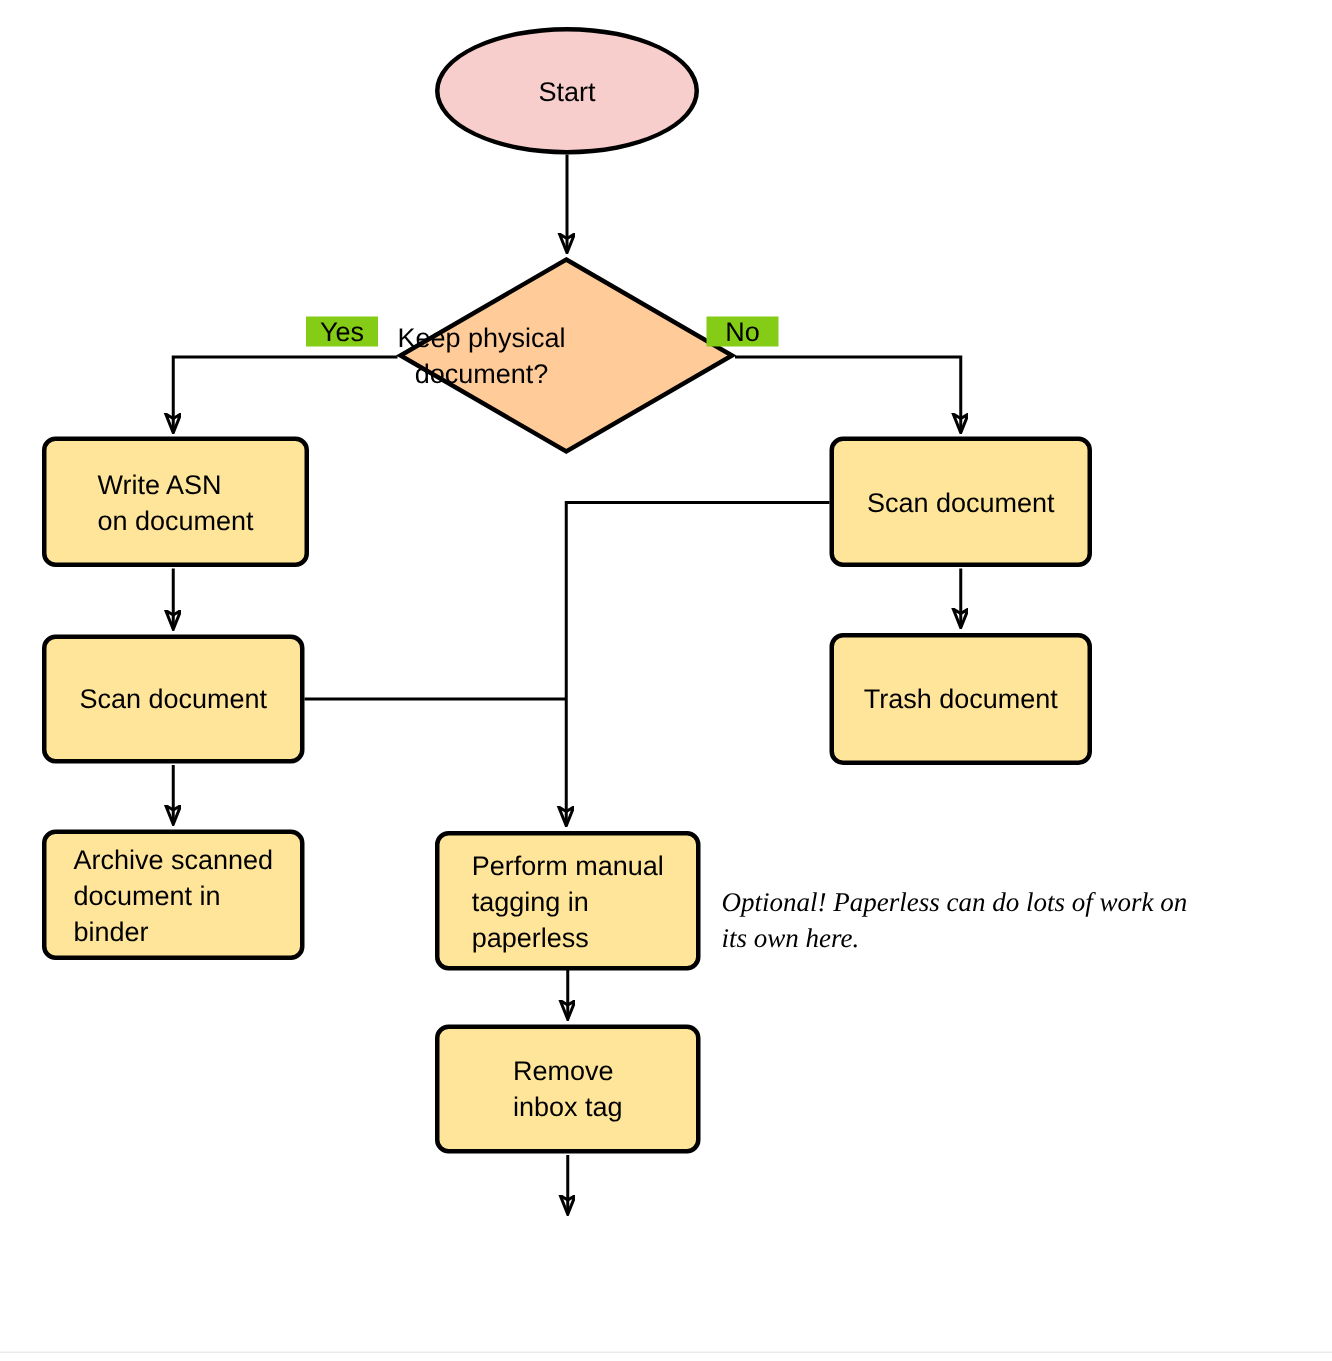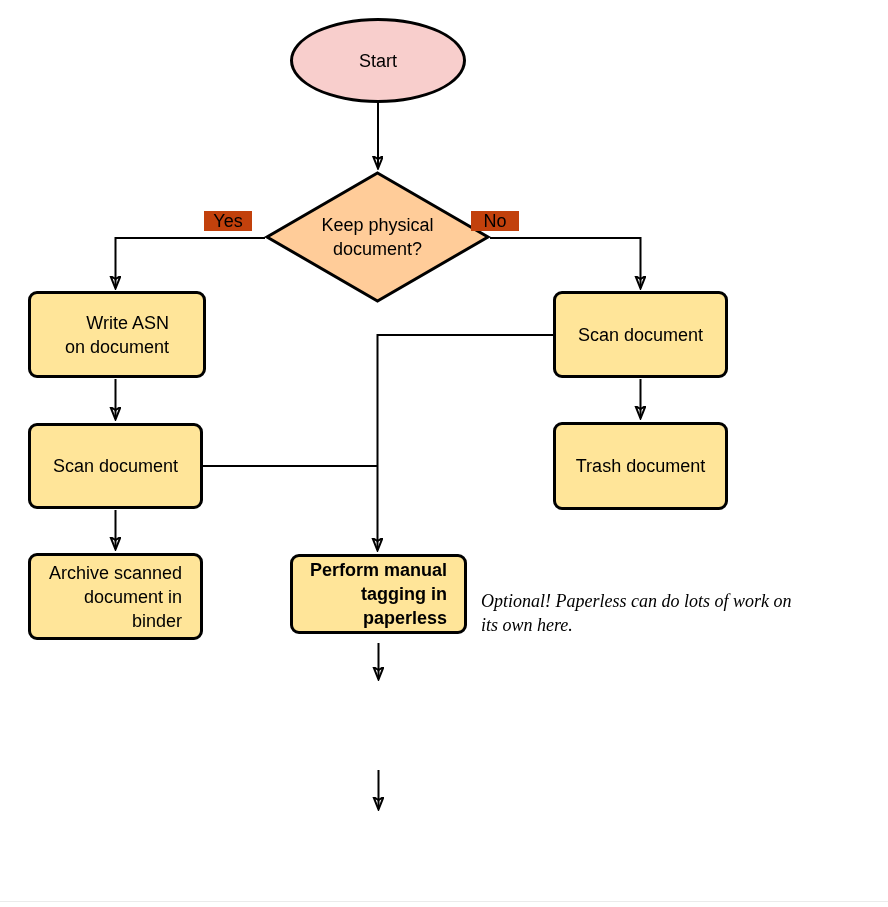--- a/index.html
+++ b/index.html
@@ -15,57 +15,56 @@
   }
 
   .edges { position: absolute; left: 0; top: 0; width: 888px; height: 907px; }
   .edges path { fill: none; stroke: var(--stroke, #000); stroke-width: 2; }
 
   .node {
     position: absolute;
     display: flex;
     align-items: center;
     justify-content: center;
-    text-align: right;
+    text-align: left;
     font-size: 18px;
     line-height: 24px;
     white-space: pre-line;
     color: #000;
   }
   .terminator {
     background: var(--terminator-fill, #F8CECC);
     border: 3px solid var(--stroke, #000);
     border-radius: 50%;
   }
   .process {
     background: var(--process-fill, #FFE599);
     border: 3px solid var(--stroke, #000);
     border-radius: 9px;
   }
   .decision-wrap {
     position: absolute;
     display: flex;
     align-items: center;
-    justify-content: center;
     text-align: center;
     font-size: 18px;
     line-height: 24px;
     white-space: pre-line;
   }
   .decision-wrap svg { position: absolute; left: 0; top: 0; width: 100%; height: 100%; overflow: visible; }
   .decision-wrap polygon { fill: var(--decision-fill, #FFCC99); stroke: var(--stroke, #000); stroke-width: 3; stroke-linejoin: miter; }
   .decision-label { position: relative; }
 
   .edge-label {
     position: absolute;
     font-size: 18px;
     line-height: 20px;
     text-align: center;
     color: #000;
-    background: #c2410c;
+    background: #84cc16;
     padding: 0 2px;
   }
 
   .note {
     position: absolute;
     font-size: 18px;
     line-height: 24px;
     font-style: italic;
     white-space: pre-line;
     color: #000;
@@ -134,25 +133,29 @@
   <div class="node process" style="left:28px; top:553px; width:175px; height:87px;">
     <span>Archive scanned
 document in
 binder</span>
   </div>
 
   <div class="node process" style="left:553px; top:422px; width:175px; height:88px;">
     <span>Trash document</span>
   </div>
 
-  <div class="node process" style="left:290px; top:554px; width:177px; height:80px;font-weight:bold;">
+  <div class="node process" style="left:290px; top:554px; width:177px; height:93px;">
     <span>Perform manual
 tagging in
 paperless</span>
   </div>
 
   <div class="note" style="left:481px; top:589px; width:404px;">Optional! Paperless can do lots of work on
 its own here.</div>
 
+  <div class="node process" style="left:290px; top:683px; width:177px; height:86px;">
+    <span>Remove
+inbox tag</span>
+  </div>
 
 
   <div class="bottom-rule"></div>
 </div>
 
 </body></html>

